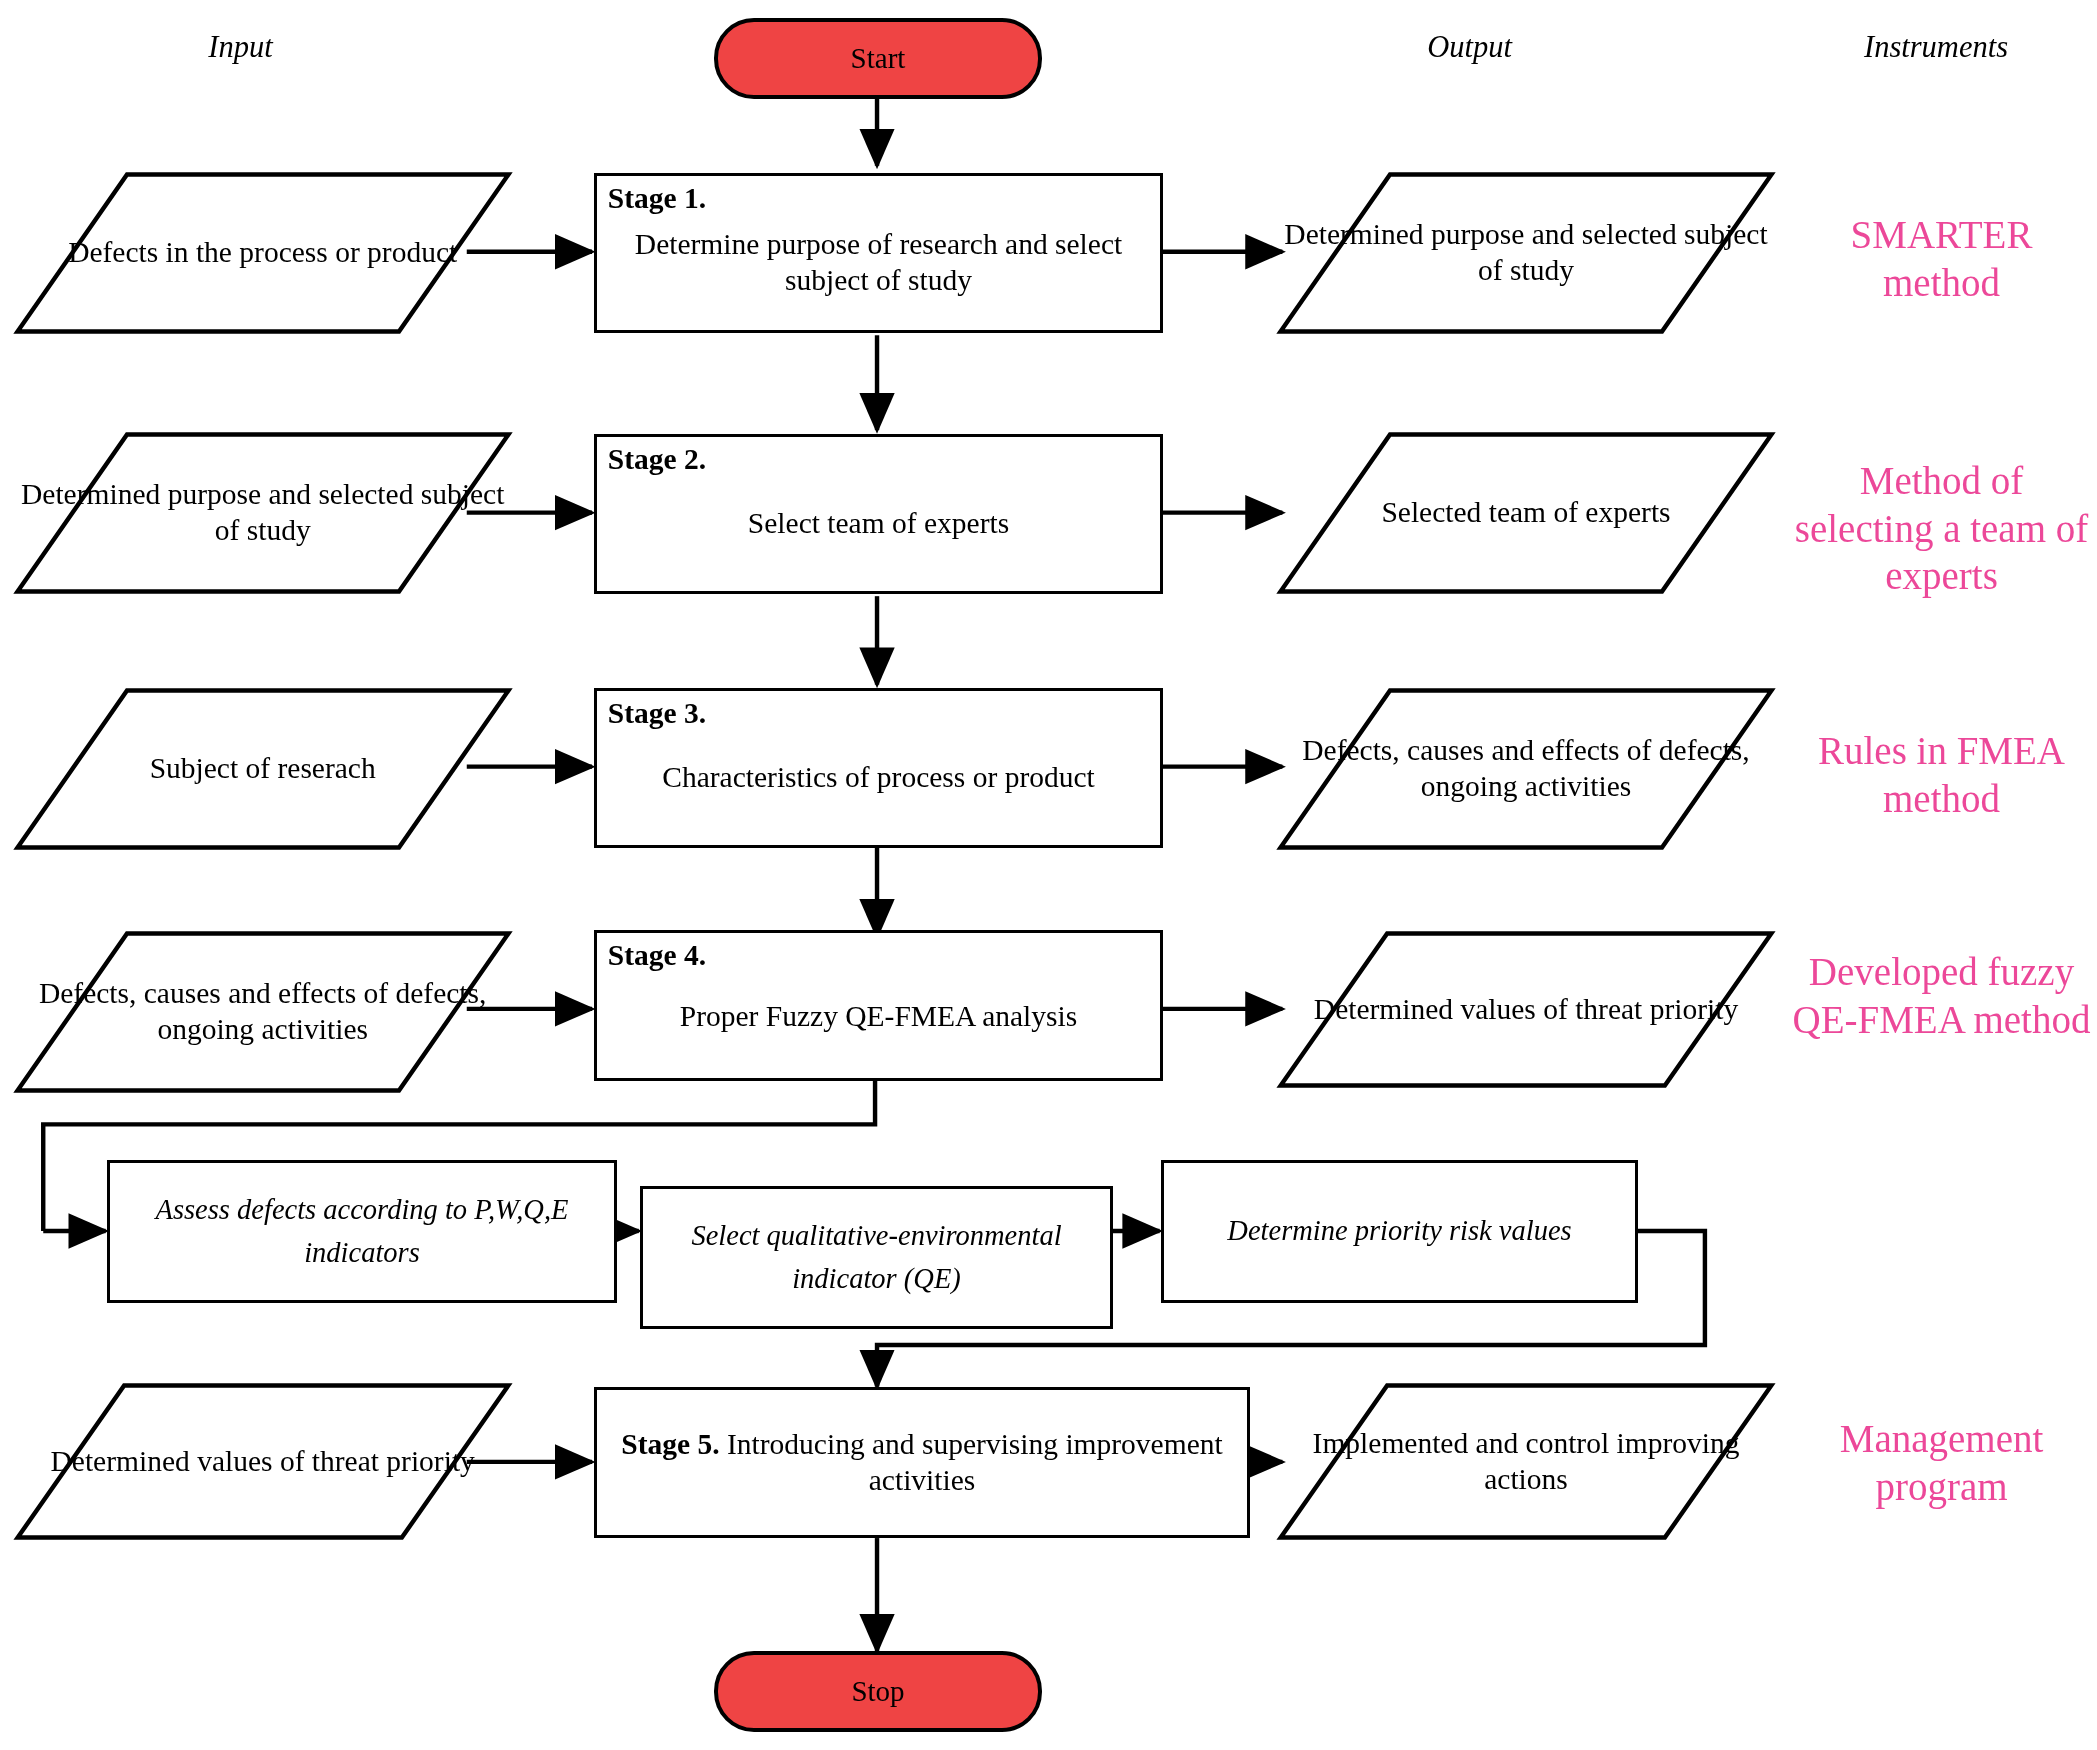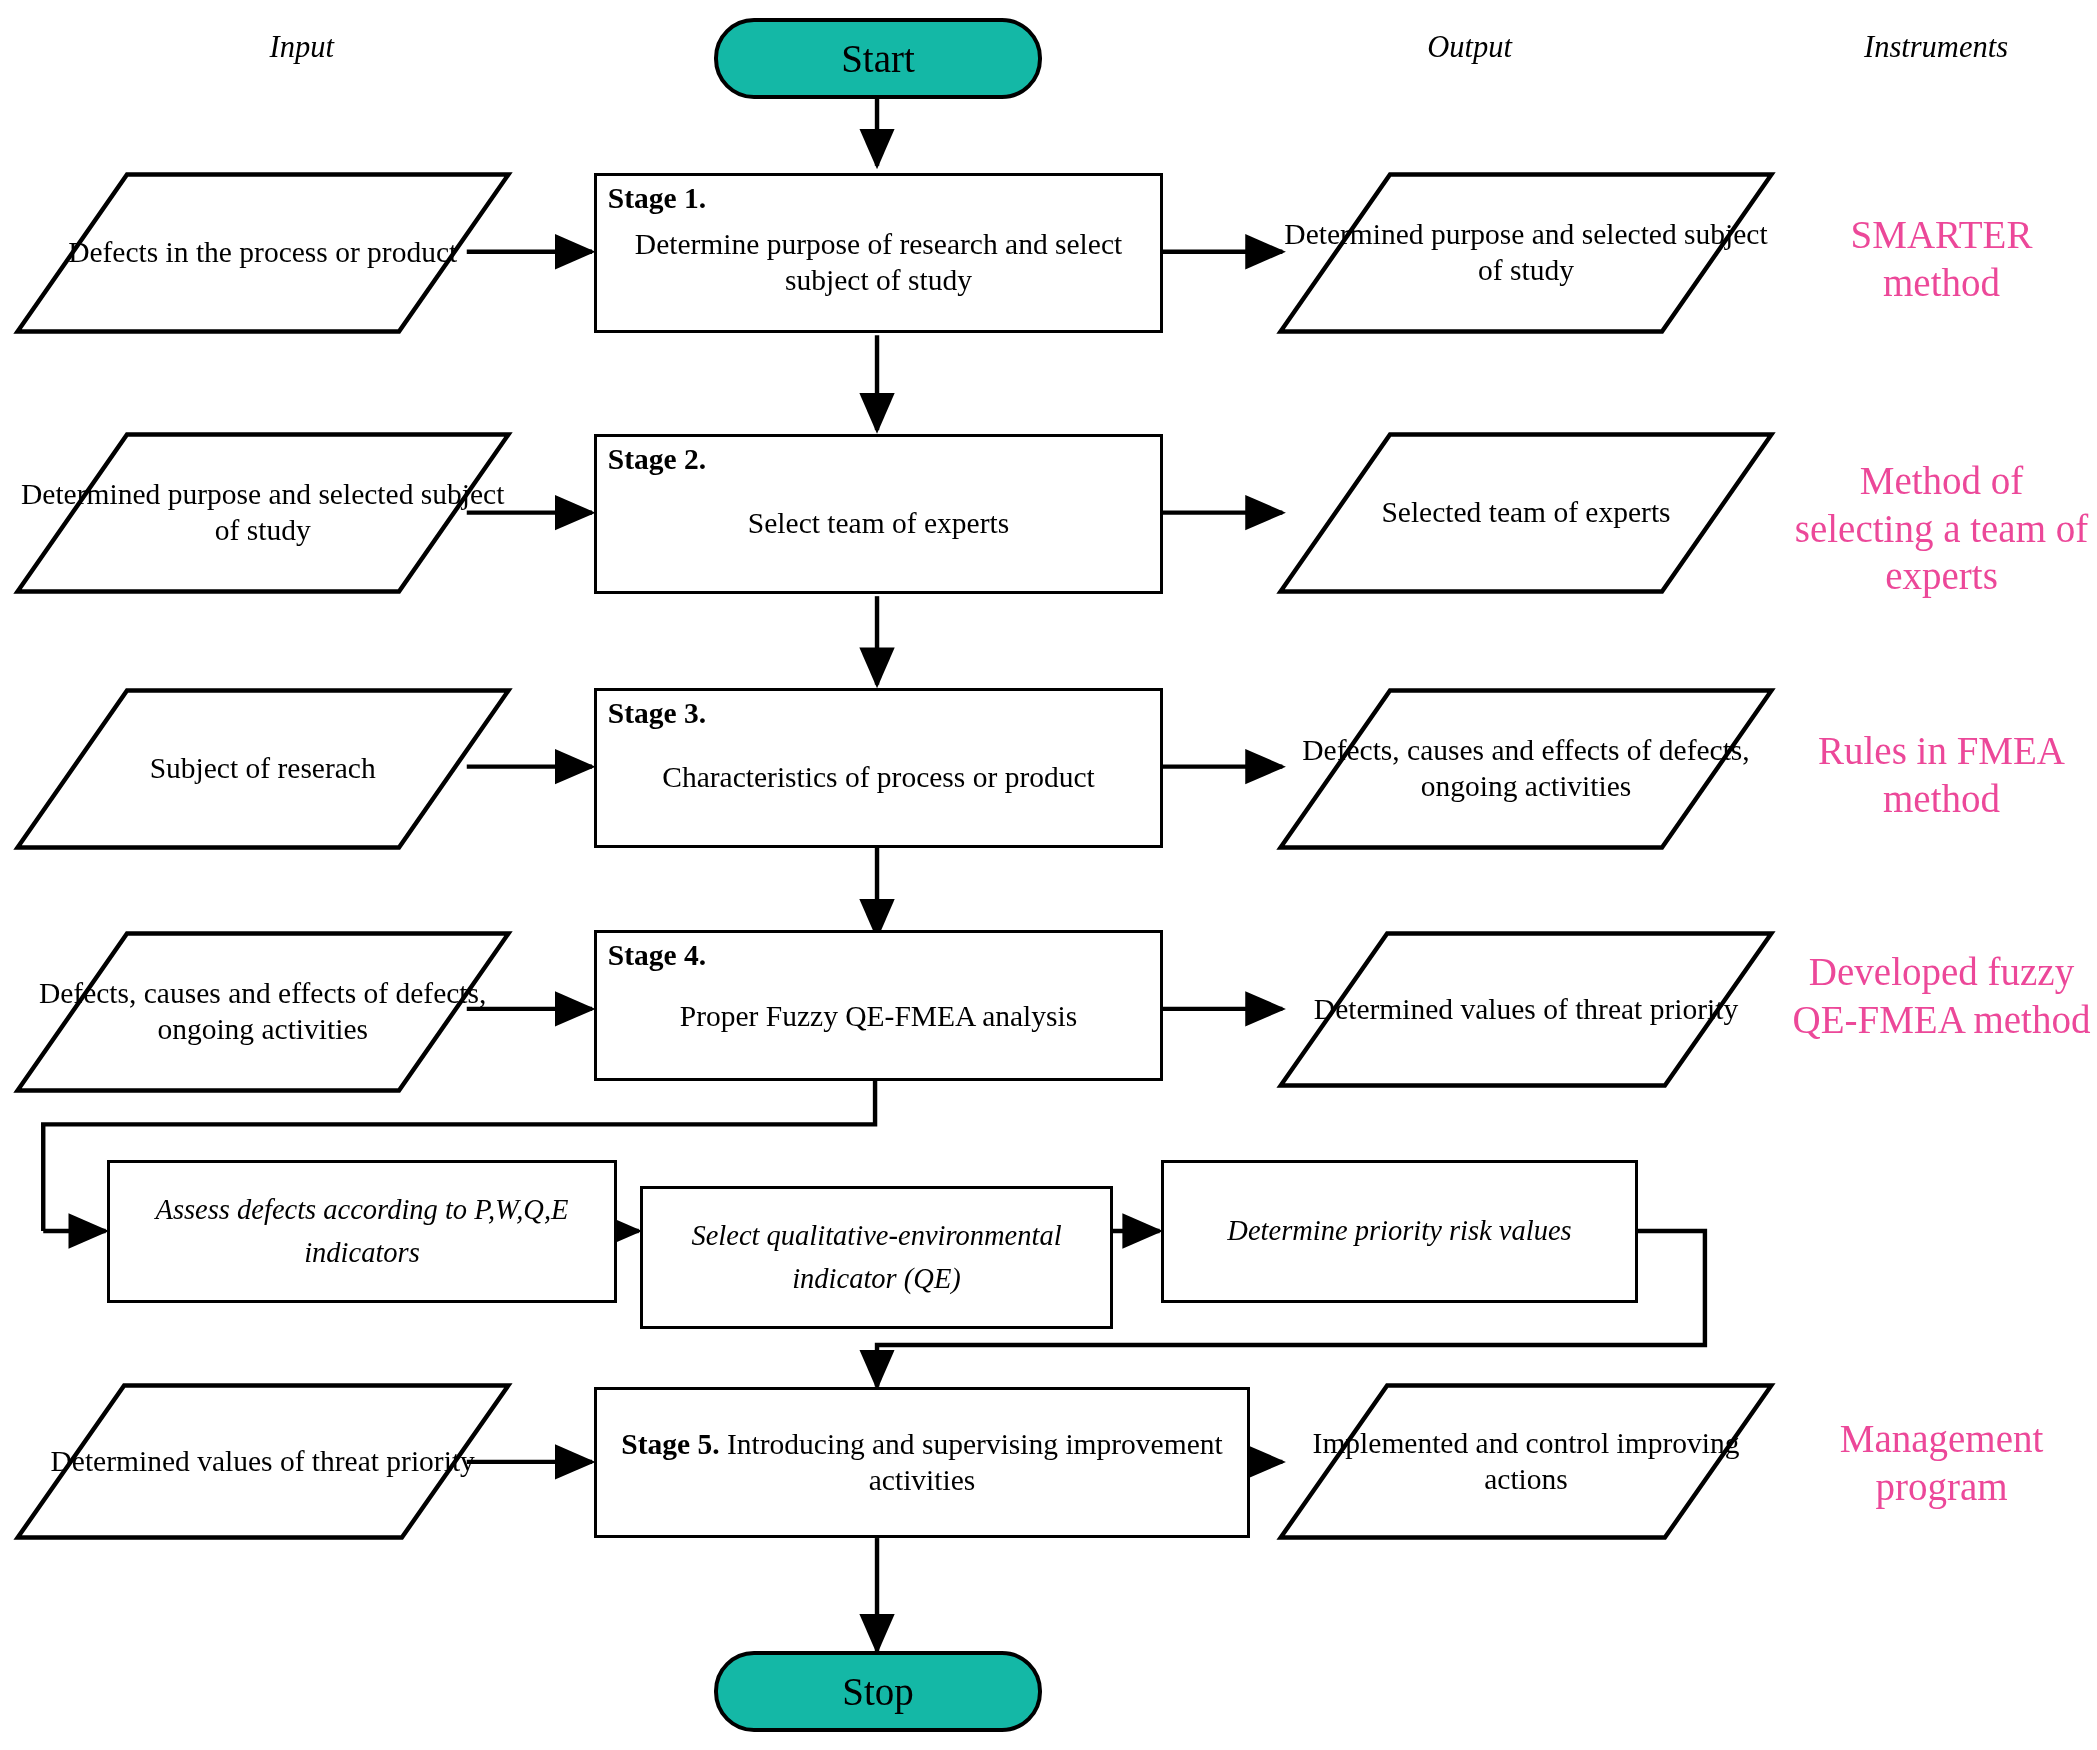--- a/index.html
+++ b/index.html
@@ -20,22 +20,22 @@
   .para{position:absolute;}
   .para svg{position:absolute;left:0;top:0;overflow:visible;}
   .para .ptext{
     position:absolute;inset:0;display:flex;align-items:center;justify-content:center;
     text-align:center;font-size:29.5px;line-height:1.22;color:#000;
   }
   .instr{
     position:absolute;text-align:center;font-size:39px;line-height:1.22;color:#ec4899;
   }
   .term{
-    position:absolute;box-sizing:border-box;border:4.4px solid #000;background:#14b8a6;
-    display:flex;align-items:center;justify-content:center;font-size:39px;color:#000;
+    position:absolute;box-sizing:border-box;border:4.4px solid #000;background:#ef4444;
+    display:flex;align-items:center;justify-content:center;font-size:29px;color:#000;
   }
   .sub{
     position:absolute;box-sizing:border-box;border:3.4px solid #000;background:#fff;
     display:flex;align-items:center;justify-content:center;
     text-align:center;font-style:italic;font-size:28.5px;line-height:1.5;color:#000;
   }
   .sub .inner{padding:0 6.9px;}
   #wires{position:absolute;left:0;top:0;width:2097px;height:1750px;pointer-events:none;}
 </style>
 </head>
@@ -78,21 +78,21 @@
 
       <line x1="1255" y1="2505" x2="1300" y2="2505" marker-end="url(#ah)"></line>
 
       <line x1="2265" y1="2505" x2="2360" y2="2505" marker-end="url(#ah)"></line>
 
       <path d="M3330,2505 L3470,2505 L3470,2737 L1785,2737 L1785,2820" marker-end="none"></path>
       <line x1="1785" y1="2760" x2="1785" y2="2822" marker-end="url(#ah)"></line>
     </g>
   </svg>
 
-  <div class="col-head" style="left:147px;top:29.5px;width:187px;text-align:right;">Input</div>
+  <div class="col-head" style="left:147px;top:29.5px;width:187px;">Input</div>
   <div class="col-head" style="left:1376px;top:29.5px;width:187px;">Output</div>
   <div class="col-head" style="left:1808px;top:29.5px;width:256px;">Instruments</div>
 
   <div class="term" style="left:714px;top:17.7px;width:328px;height:81px;border-radius:40px;">Start</div>
   <div class="term" style="left:714px;top:1651px;width:328px;height:81px;border-radius:40px;">Stop</div>
 
   <div class="para" style="left:14.7px;top:172px;width:496px;height:162px;">
     <svg width="496" height="162" viewBox="0 0 1010 330">
         <polygon points="228,5 1005,5 782,325 5,325" fill="#fff" stroke="#000" stroke-width="9"></polygon>
       </svg>

